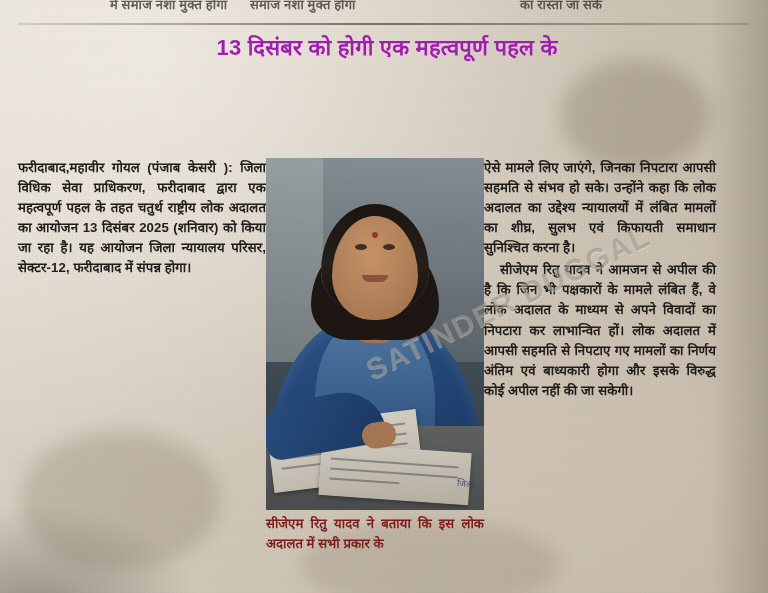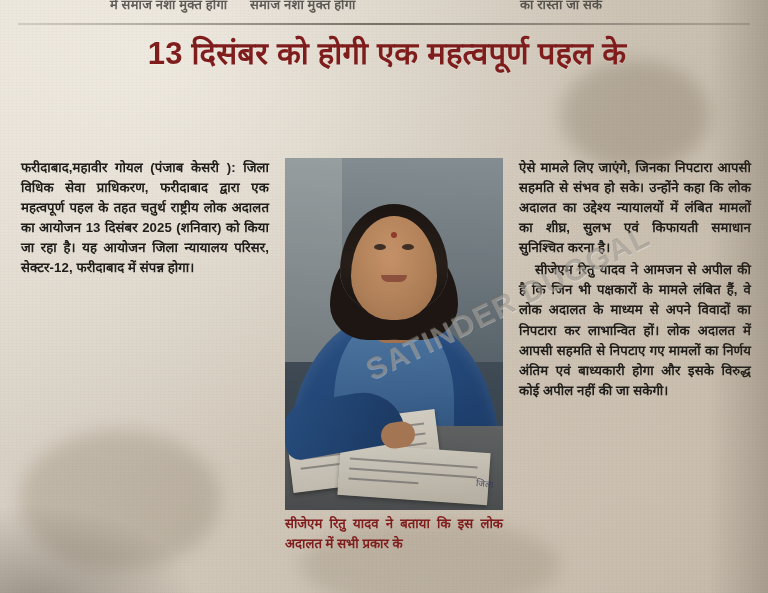--- a/index.html
+++ b/index.html
@@ -70,38 +70,37 @@
 
   
   .headline {
     position: absolute;
     left: 22px;
     right: 16px;
     top: 32px;
     text-align: center;
     font-family: "Liberation Sans", sans-serif;
     font-weight: 700;
-    font-size: 31px;
+    font-size: 22px;
     line-height: 1.42;
-    color: #7f1d1d;
+    color: #a21caf;
     letter-spacing: .2px;
     text-shadow: 0 1px 0 rgba(255,255,255,.25);
   }
   .headline .l2 { display: block; }
 
   
   .cols {
     position: absolute;
     left: 18px;
     right: 14px;
     top: 158px;
     bottom: 8px;
     display: flex;
-    gap: 16px;
-    justify-content: center;
+    gap: 0;
   }
   .col {
     position: relative;
     color: #201e1b;
   }
   .col-left  { width: 248px; }
   .col-mid   { width: 218px; }
   .col-right { width: 232px; }
 
   .body-text {

